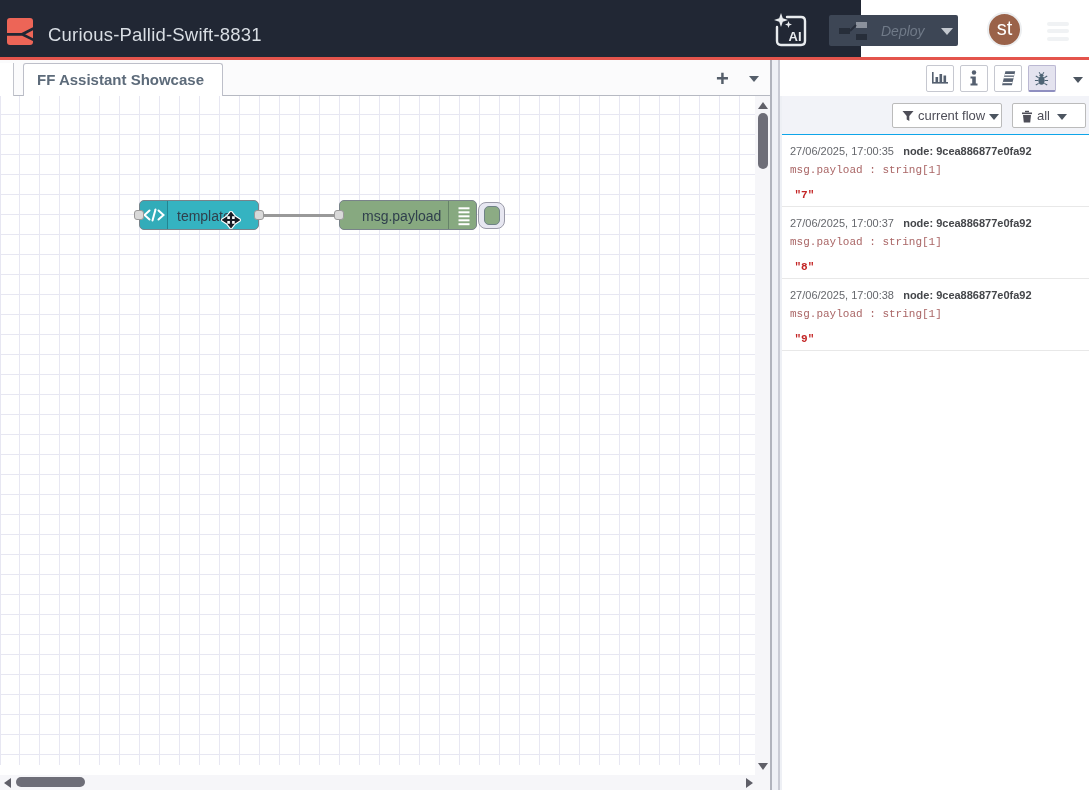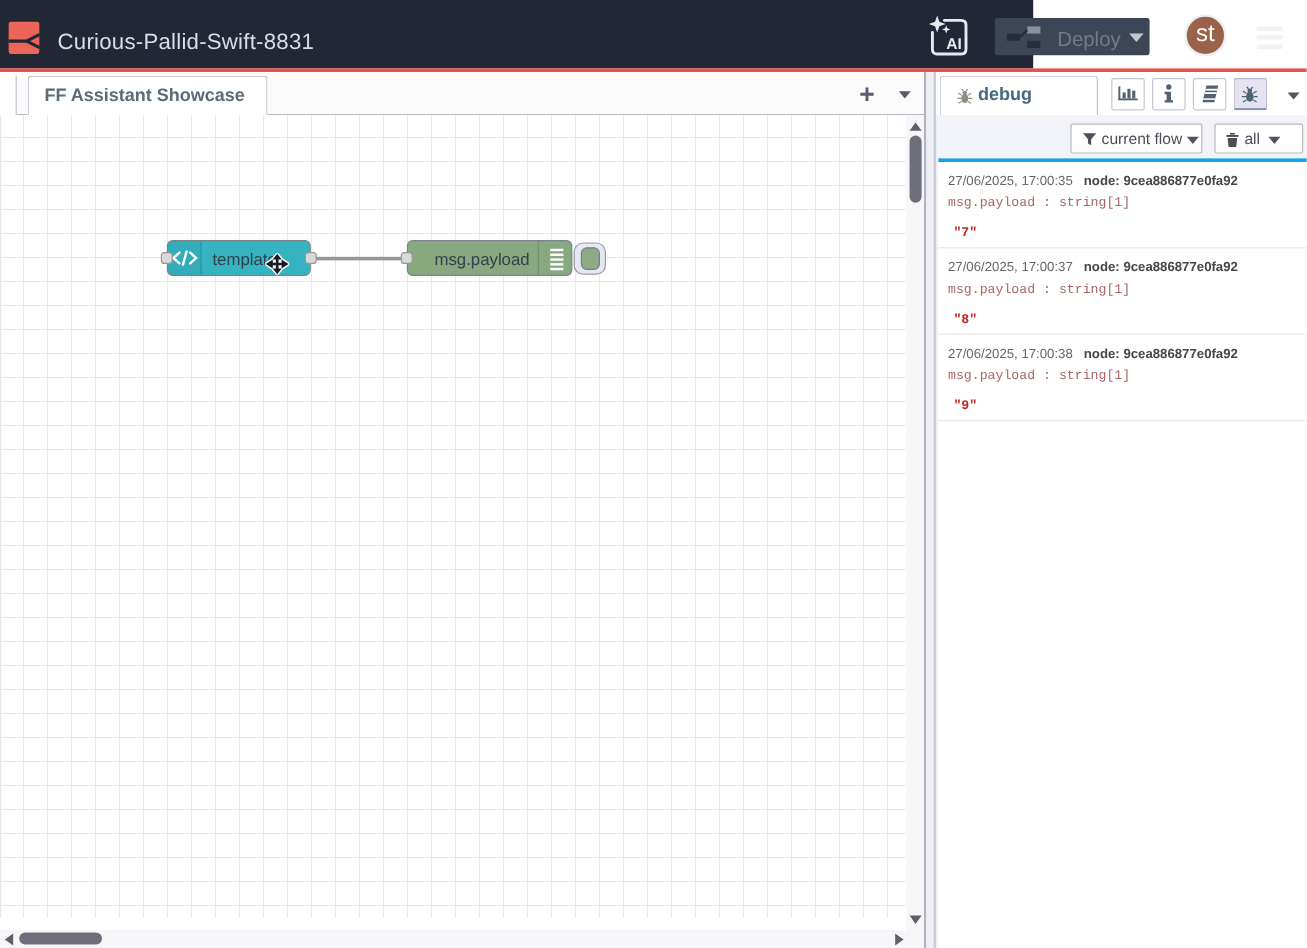--- a/index.html
+++ b/index.html
@@ -7,21 +7,21 @@
 #app { position:relative; width:1089px; height:790px; }
 
 
 #header { position:absolute; left:0; top:0; width:861px; height:57px; background:#212734; }
 #redline { position:absolute; left:0; top:57px; width:1089px; height:3px; background:#e4544c; }
 #logo { position:absolute; left:7px; top:18px; width:26px; height:27px; }
 #title { position:absolute; left:48px; top:24px; font-size:18.5px; color:#d9dee4; letter-spacing:0.2px; }
 
 #aiicon { position:absolute; left:773px; top:12px; width:36px; height:36px; }
 #deploy { position:absolute; left:829px; top:15px; width:129px; height:31px; background:#3d4655; border-radius:2px; }
-#deploy .dtext { position:absolute; left:52px; top:8px; font-size:17px; color:#707a88; }
+#deploy .dtext { position:absolute; left:52px; top:8px; font-size:14px; color:#707a88;font-style:italic; }
 #deploy .dcaret { position:absolute; left:112px; top:13px; width:0; height:0; border-left:6px solid transparent; border-right:6px solid transparent; border-top:7px solid #c3c8cf; }
 #avatar { position:absolute; left:987px; top:12px; width:35px; height:35px; border-radius:50%; background:#9a6249; border:2.5px solid #eceef0; text-align:center; }
 #avatar span { font-size:20px; color:#fff; line-height:29px; }
 #burger { position:absolute; left:1047px; top:21.5px; }
 #burger div { width:22px; height:4px; border-radius:2px; background:#f0f2f4; margin-bottom:3.6px; }
 
 
 #tabbar { position:absolute; left:0; top:60px; width:771px; height:36px; background:#fbfbfc;text-align:right; }
 #tabbar .botborder { position:absolute; left:0; bottom:0; height:1px; background:#b6b9c2; }
 #parttab { position:absolute; left:0; top:3px; width:14px; height:33px; background:#fff; border-right:1px solid #c2c4cc; }
@@ -66,21 +66,21 @@
 
 
 #sidebar { position:absolute; left:782px; top:60px; width:307px; height:730px; background:#fff; }
 #sbhead { position:absolute; left:0; top:0; width:307px; height:36px; background:#fff; }
 #sbtab { position:absolute; left:1px; top:3px; width:132px; height:33px; background:#fff; border:1px solid #c6c8d1; border-bottom:none; border-radius:3px 3px 0 0; }
 #sbtab .txt { position:absolute; left:31px; top:6px; font-size:15px; font-weight:bold; color:#44677f; }
 .sbtn { position:absolute; top:5px; width:28px; height:27px; background:#fff; border:1px solid #c6c8d0; border-radius:2px; }
 #sbtn4 { background:#e4e3ef; border-color:#bbb8d2; border-bottom:2px solid #8f8fc0; }
 #sbcaret { position:absolute; left:291px; top:17px; width:0; height:0; border-left:5.5px solid transparent; border-right:5.5px solid transparent; border-top:6.5px solid #4c5560; }
 
-#sbtoolbar { position:absolute; left:0; top:36px; width:307px; height:39px; background:#f2f3f8; border-bottom:3px solid #0ea5e9; }
+#sbtoolbar { position:absolute; left:0; top:36px; width:307px; height:39px; background:#f2f3f8; border-bottom:1px solid #0ea5e9; }
 .tbtn { position:absolute; top:7px; height:25px; background:#fff; border:1px solid #bbb; border-radius:2px; font-size:13px; color:#4e4e58; }
 #fbtn { left:110px; width:110px; }
 #abtn { left:230px; width:74px;padding-left:24px; }
 .tcaret { position:absolute; width:0; height:0; border-left:5px solid transparent; border-right:5px solid transparent; border-top:6px solid #4c5560; }
 
 #msgs { position:absolute; left:0; top:75px; width:307px; height:655px; background:#fff; }
 .dmsg { position:absolute; left:0; width:307px; height:72px; border-bottom:1px solid #e8e8e8; }
 .meta { position:absolute; left:8px; top:10px; font-size:11px; color:#65676c; }
 .meta b { color:#44464a; }
 .topic { position:absolute; left:8px; top:29px; font-size:11px; color:#a66;font-family:Liberation Mono, monospace; }
@@ -184,32 +184,20 @@
   </div>
 
   <div id="wsborder"></div>
   <div id="sep"></div>
   <div id="sbborder"></div>
   <div id="sbg1"></div>
   <div id="sbg2"></div>
 
   <div id="sidebar">
     <div id="sbhead">
-      <div id="sbtab">
-        <svg width="14" height="14" viewBox="0 0 16 16" style="position:absolute;left:13px;top:9px">
-          <g fill="#8a9184" stroke="#8a9184">
-            <ellipse cx="8" cy="10.2" rx="3.3" ry="4.5" stroke="none"></ellipse>
-            <ellipse cx="8" cy="4.6" rx="2.1" ry="1.7" stroke="none"></ellipse>
-            <g stroke-width="1.1" fill="none">
-              <path d="M5 7.2 L1.9 5.3 M4.7 10.2 H1 M5 13.2 L1.9 15 M11 7.2 L14.1 5.3 M11.3 10.2 H15 M11 13.2 L14.1 15 M6.7 3.2 L5.4 1.4 M9.3 3.2 L10.6 1.4"></path>
-            </g>
-          </g>
-        </svg>
-        <div class="txt">debug</div>
-      </div>
       <div class="sbtn" style="left:144px" id="sbtn1">
         <svg width="26" height="25" viewBox="0 0 26 25">
             <g fill="#556070">
               <rect x="5" y="16" width="16" height="1.6"></rect>
               <rect x="5" y="6" width="1.6" height="11"></rect>
               <rect x="8.5" y="11" width="2.6" height="5"></rect>
               <rect x="12.5" y="8" width="2.6" height="8"></rect>
               <rect x="16.5" y="9.5" width="2.6" height="6.5"></rect>
             </g>
           </svg>

